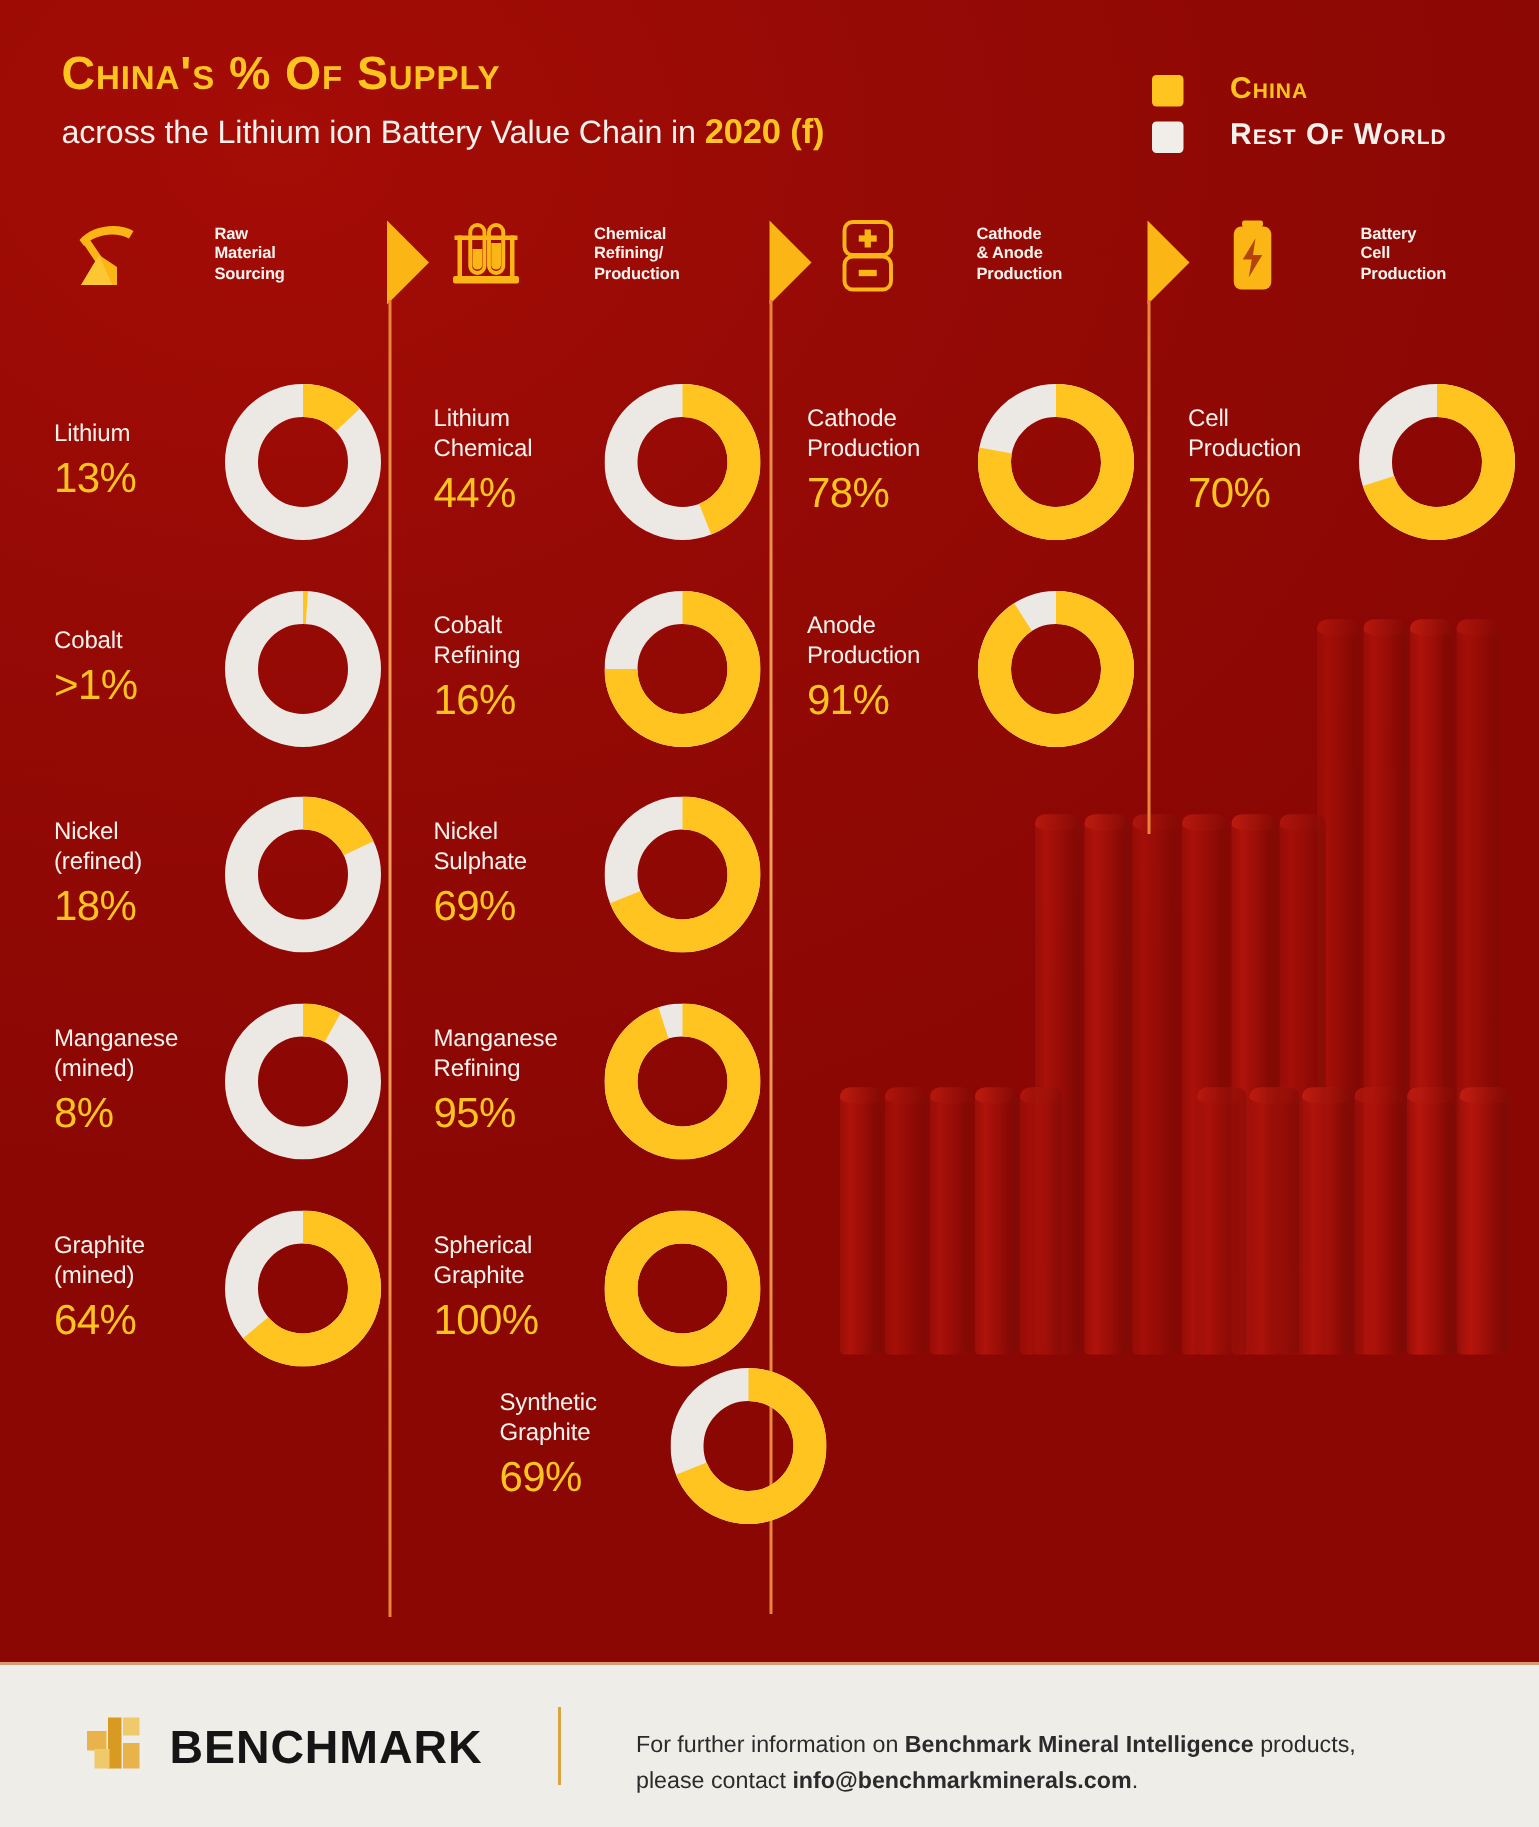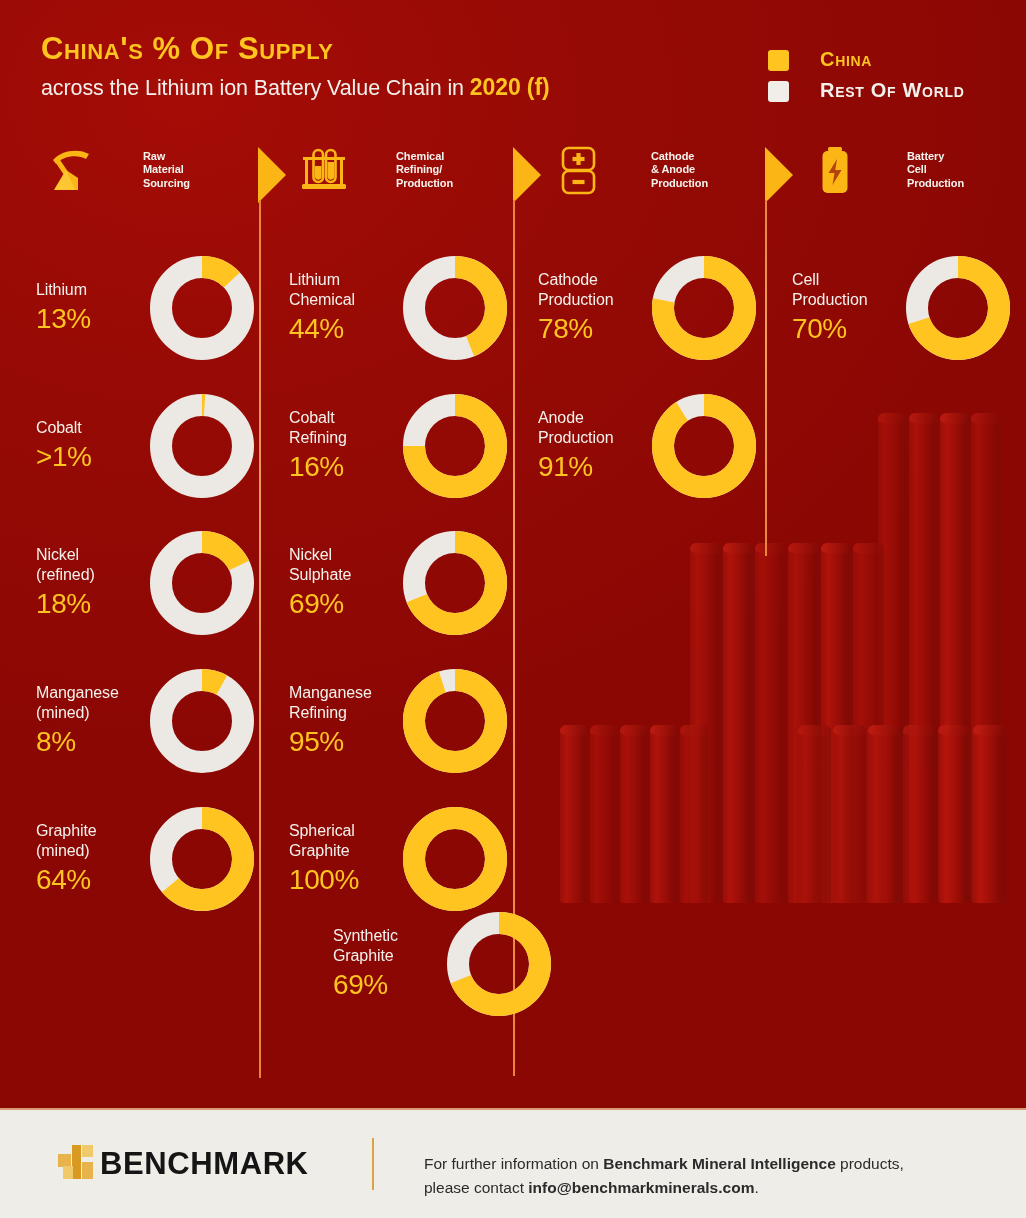--- a/index.html
+++ b/index.html
@@ -133,21 +133,21 @@
   .donut { width: 104px; height: 104px; flex: none; margin-left: 6px; }
 
   
   #footer {
     position: absolute;
     left: 0; top: 1108px;
     width: 1026px; height: 110px;
     background: #EFEDE8;
     border-top: 2px solid #D99A74;
   }
-  #logo-wrap { position: absolute; left: 58px; top: 32px; display: flex; align-items: center; }
+  #logo-wrap { position: absolute; left: 58px; top: 32px; display: flex; align-items: center; gap: 13px; }
   #logo-text {
     font-size: 31px;
     font-weight: 700;
     color: #151515;
     letter-spacing: .6px;
   }
   #foot-rule { position: absolute; left: 372px; top: 28px; width: 2px; height: 52px; background: #D9A441; }
   #foot-text {
     position: absolute; left: 424px; top: 42px;
     font-size: 15.5px; color: #2B2B2B; line-height: 1.55;

